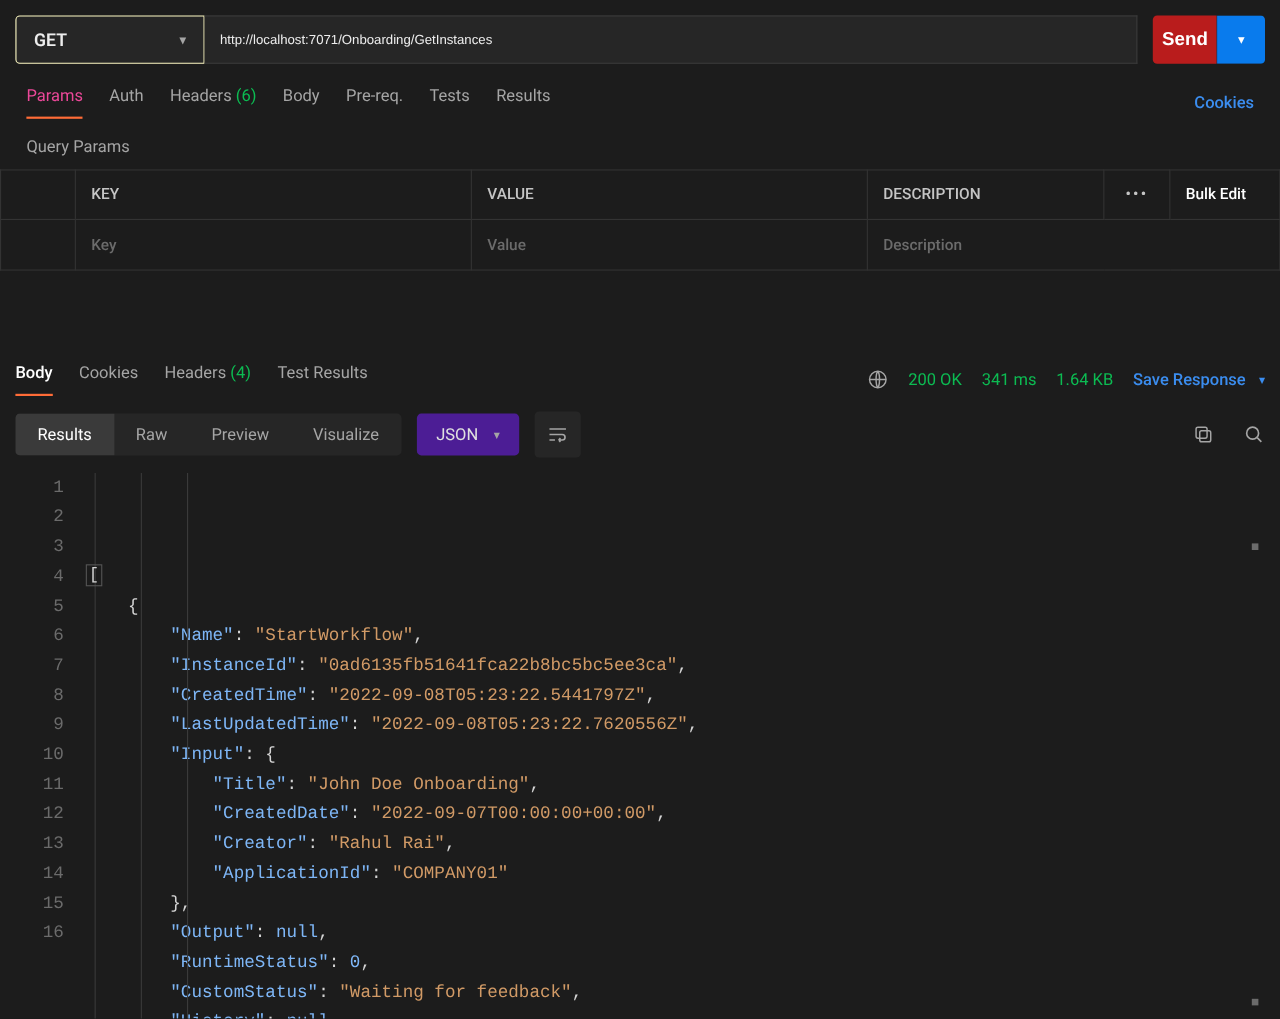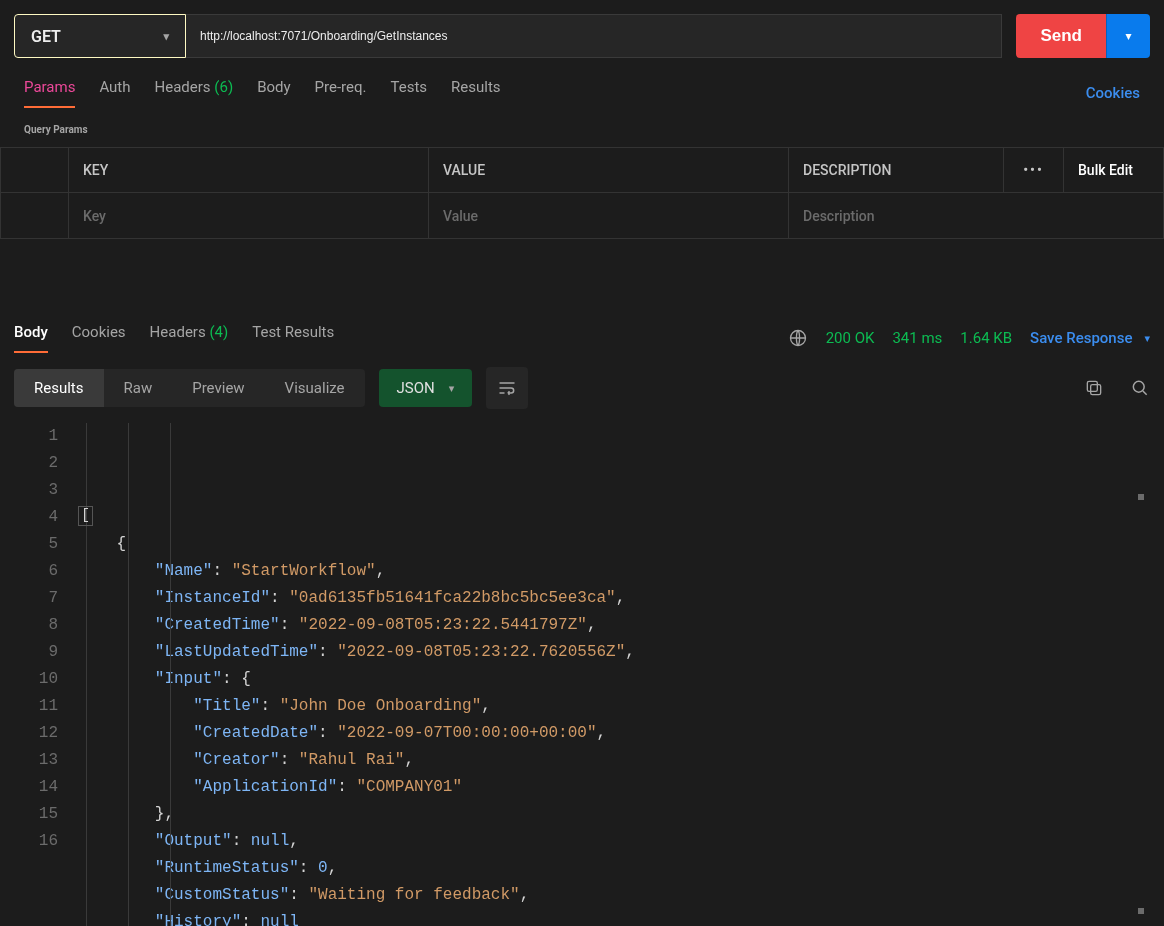--- a/index.html
+++ b/index.html
@@ -39,27 +39,27 @@
     border: 1px solid #3a3a3a;
     border-left: none;
     height: 44px;
     color: #ededed;
     font-size: 12px;
     padding: 0 14px;
     outline: none;
   }
   .send-btn-group { display: flex; margin-left: 14px; }
   .send-btn {
-    background: #ef4444;
+    background: #b91c1c;
     color: #fff;
     border: none;
     height: 44px;
     font-size: 17px;
     font-weight: 600;
-    padding: 0 24px;
+    padding: 0 8px;
     border-radius: 4px 0 0 4px;
     cursor: pointer;
   }
   .send-chevron {
     background: #097bed;
     border: none;
     border-left: 1px solid rgba(0,0,0,0.2);
     height: 44px;
     width: 44px;
     color: #fff;
@@ -75,21 +75,21 @@
     gap: 24px;
     align-items: center;
     font-size: 15px;
     color: #a5a5a5;
   }
   .req-tab { padding-bottom: 10px; cursor: pointer; border-bottom: 2px solid transparent; }
   .req-tab.active { color: #ec4899; border-bottom: 2px solid #ff6c37; font-weight: 400;}
   .req-tab .count { color: #0cbb52; }
   .cookies-link { margin-left: auto; color: #3b8def; font-weight: 500; cursor: pointer; }
 
-  .sub-title { padding: 16px 24px 12px 24px; font-size: 10px; color: #a5a5a5; font-weight: 700;}
+  .sub-title { padding: 16px 24px 12px 24px; font-size: 15px; color: #a5a5a5; font-weight: 400;}
 
   .params-table { width: 100%; border-collapse: collapse; }
   .params-table th, .params-table td {
     border: 1px solid #333;
     text-align: left;
     font-size: 14px;
     font-weight: 500;
   }
   .params-table th { color: #c5c5c5; padding: 14px 14px; }
   .params-table td { color: #6b6b6b; padding: 14px 14px; height: 46px;}
@@ -130,21 +130,21 @@
   }
   .view-tab {
     padding: 10px 20px;
     font-size: 15px;
     color: #a5a5a5;
     cursor: pointer;
   }
   .view-tab.active { background: #3a3a3a; color: #fff; }
   .format-select {
     margin-left: 14px;
-    background: #14532d;
+    background: #4c1d95;
     border-radius: 4px;
     padding: 10px 18px;
     font-size: 15px;
     color: #e0e0e0;
     display:flex; align-items:center; gap:14px;
     cursor: pointer;
   }
   .wrap-btn {
     margin-left: 14px;
     background: #262626;

